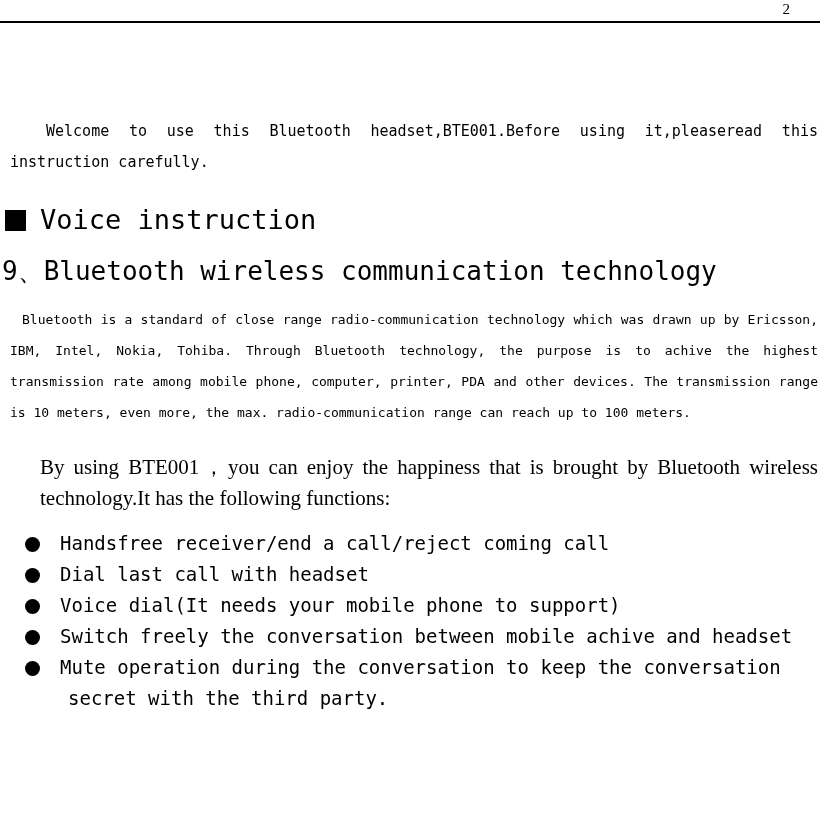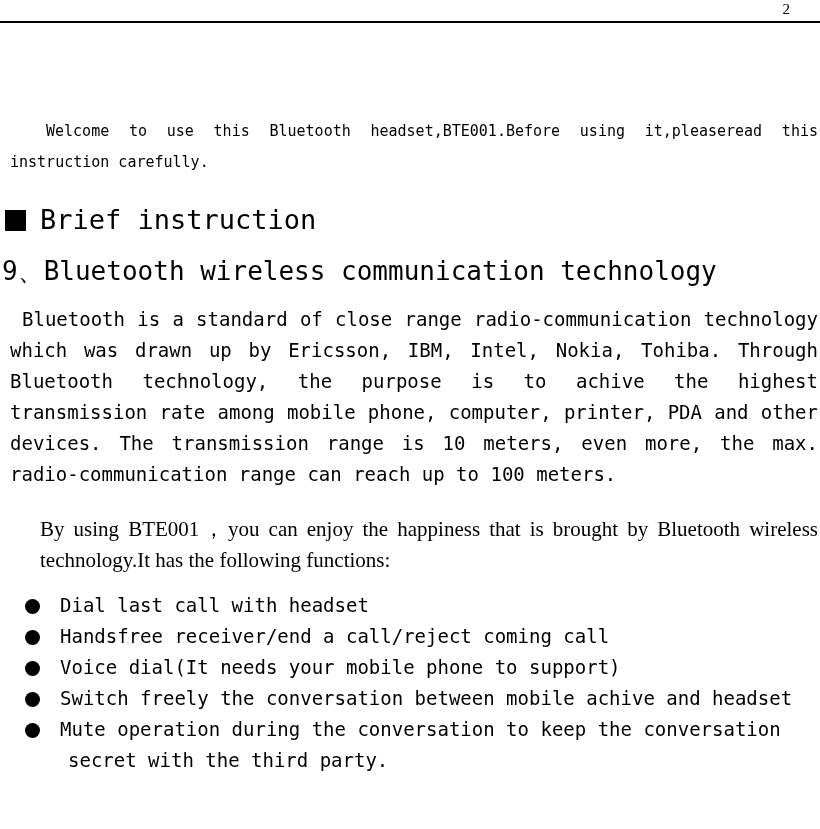--- a/index.html
+++ b/index.html
@@ -105,21 +105,21 @@
     font-weight: normal;
     line-height: 38px;
     white-space: nowrap;
   }
 
   
   .body-mono {
     margin: 0;
     padding: 0 2px 0 10px;
     font-family: "DejaVu Sans Mono", monospace;
-    font-size: 19px;
+    font-size: 13px;
     line-height: 31px;
     text-align: justify;
     text-align-last: left;
     text-indent: 12px;
   }
 
   
   .body-serif {
     margin: 0;
     padding: 0 2px 0 40px;
@@ -177,21 +177,21 @@
 
   <div class="content">
 
     <div class="gap-intro"></div>
 
     <p class="intro">Welcome  to  use  this  Bluetooth  headset,BTE001.Before  using it,pleaseread this instruction carefully.</p>
 
     <div class="gap-a"></div>
 
     <h1 class="section-title">
-      <span class="square-bullet"></span><span>Brief instruction</span>
+      <span class="square-bullet"></span><span>Voice instruction</span>
     </h1>
 
     <div class="gap-b"></div>
 
     <h2 class="subsection-title">9、Bluetooth wireless communication technology</h2>
 
     <div class="gap-c"></div>
 
     <p class="body-mono">Bluetooth is a standard of close range radio-communication technology which was drawn up by Ericsson, IBM, Intel, Nokia, Tohiba. Through Bluetooth technology, the purpose is to achive the highest transmission rate among mobile phone, computer, printer, PDA and other devices. The transmission range is 10 meters, even more, the max. radio-communication range can reach up to 100 meters.</p>
 
@@ -200,25 +200,25 @@
 
     <div class="gap-e"></div>
 
     <p class="body-serif">By using BTE001，you can enjoy the happiness that is brought by Bluetooth wireless technology.It has the following functions:</p>
 
     <div class="gap-f"></div>
 
     <ul class="feature-list">
       <li class="feature-item">
         <span class="round-bullet"></span>
+        <span>Handsfree receiver/end a call/reject coming call</span>
+      </li>
+      <li class="feature-item">
+        <span class="round-bullet"></span>
         <span>Dial last call with headset</span>
-      </li>
-      <li class="feature-item">
-        <span class="round-bullet"></span>
-        <span>Handsfree receiver/end a call/reject coming call</span>
       </li>
       <li class="feature-item">
         <span class="round-bullet"></span>
         <span>Voice dial(It needs your mobile phone to support)</span>
       </li>
       <li class="feature-item">
         <span class="round-bullet"></span>
         <span>Switch freely the conversation between mobile achive and headset</span>
       </li>
       <li class="feature-item">

